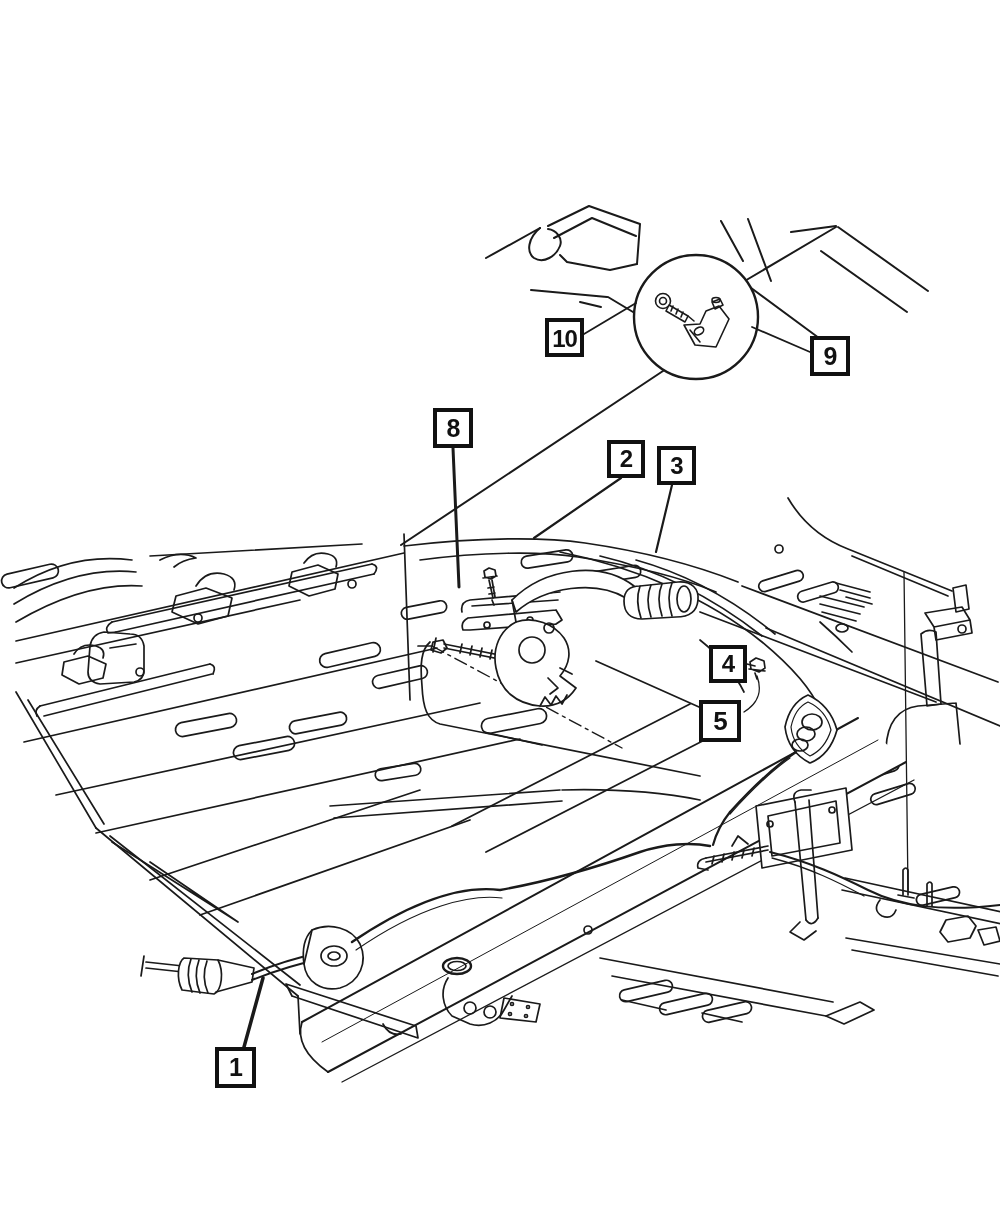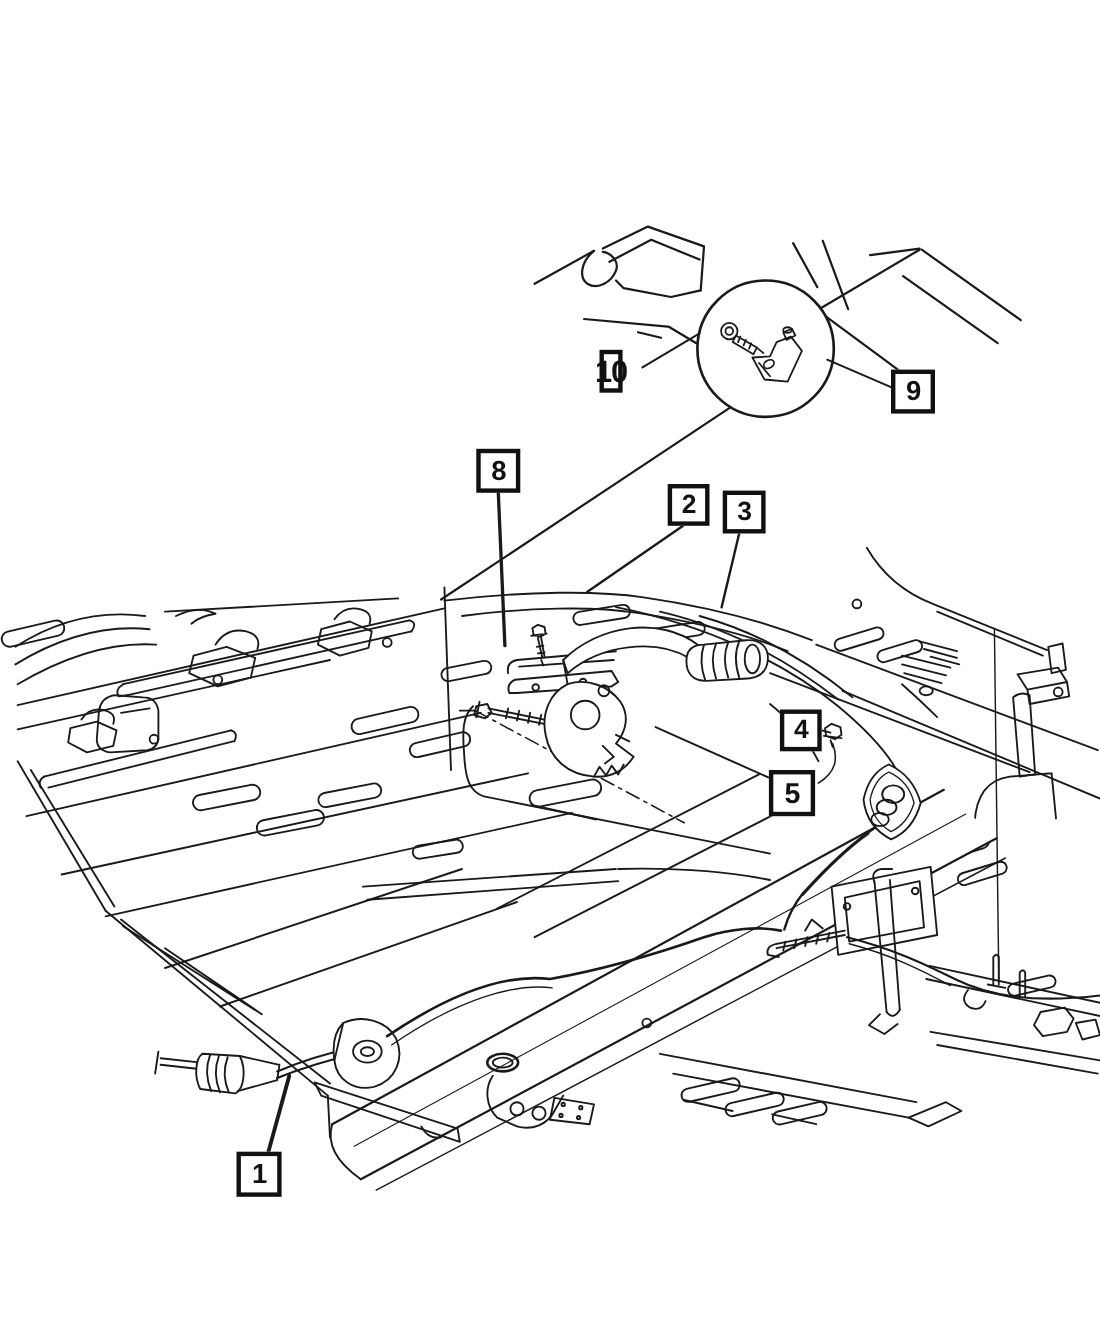--- a/index.html
+++ b/index.html
@@ -287,16 +287,16 @@
     </div>
   <div class="callout" style="left: 699px; top: 700px; width: 42px; height: 42px; font-size: 26px;">
       <span>5</span>
     </div>
   <div class="callout" style="left: 433px; top: 408px; width: 40px; height: 40px; font-size: 25px;">
       <span>8</span>
     </div>
   <div class="callout" style="left: 810px; top: 336px; width: 40px; height: 40px; font-size: 25px;">
       <span>9</span>
     </div>
-  <div class="callout" style="left: 545px; top: 318px; width: 21px; height: 39px; font-size: 28px;">
+  <div class="callout" style="left: 545px; top: 318px; width: 39px; height: 39px; font-size: 24px; align-items: flex-end;">
       <span>10</span>
     </div>
 </div>
 
 </body></html>

